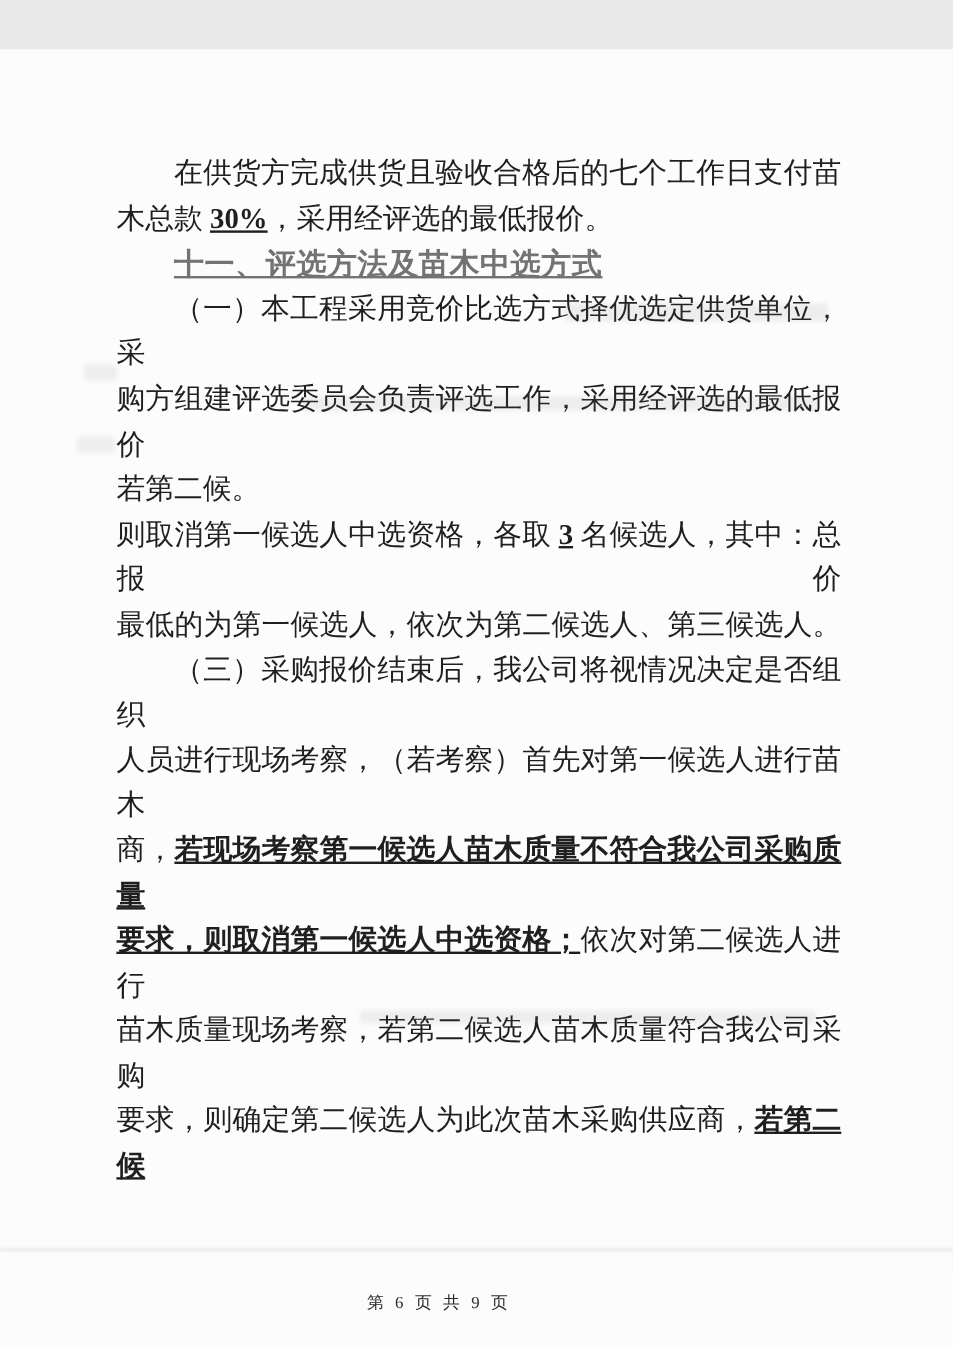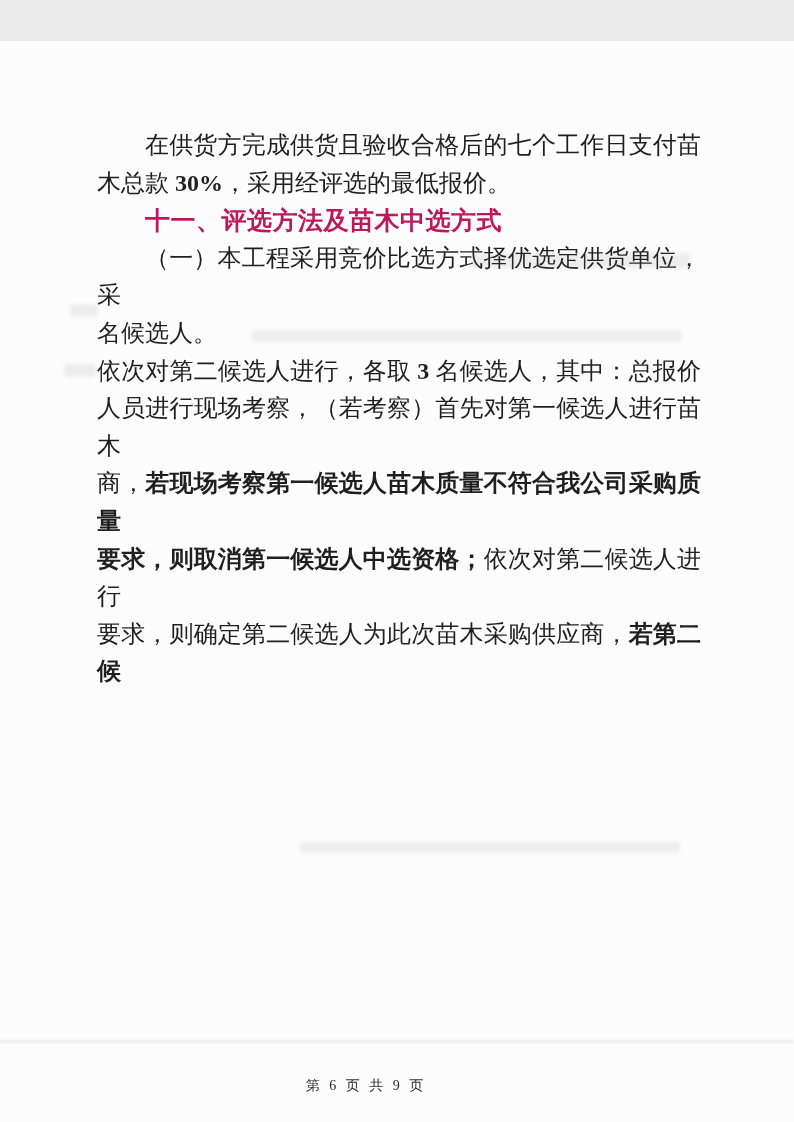--- a/index.html
+++ b/index.html
@@ -31,24 +31,24 @@
   .line.indent{ text-indent:48px; }
   .line.fill{
     text-align:justify;
     text-align-last:justify;
     text-justify:inter-character;
   }
   .line.heading{
     font-family:"Liberation Sans","DejaVu Sans",sans-serif;
     font-size:25px;
     font-weight:700;
-    color:#be185d;
+    color:#737373;
     letter-spacing:0.5px;
   }
-  .b{ font-weight:700; }
+  .b{ font-weight:700;text-decoration:underline; }
   .r{ font-weight:400; }
   .footer{
     position:absolute;
     left:0;top:1036px;
     width:732px;
     text-align:center;
     font-size:14px;
     letter-spacing:3px;
     color:#2a2a2a;
   }
@@ -70,25 +70,29 @@
 </head>
 <body>
 
 <div class="page">
 
   <div class="doc-body" id="doc-lines">
       <div class="line indent fill"><span class="r">在供货方完成供货且验收合格后的七个工作日支付苗</span></div>
       <div class="line"><span class="r">木总款 </span><span class="b">30%</span><span class="r">，采用经评选的最低报价。</span></div>
       <div class="line heading indent"><span class="b">十一、评选方法及苗木中选方式</span></div>
       <div class="line indent fill"><span class="r">（一）本工程采用竞价比选方式择优选定供货单位，采</span></div>
-      <div class="line"><span class="r">名候选人。</span></div>
-      <div class="line fill"><span class="r">依次对第二候选人进行，各取 </span><span class="b">3</span><span class="r"> 名候选人，其中：总报价</span></div>
+      <div class="line fill"><span class="r">购方组建评选委员会负责评选工作，采用经评选的最低报价</span></div>
+      <div class="line"><span class="r">若第二候。</span></div>
+      <div class="line fill"><span class="r">则取消第一候选人中选资格，各取 </span><span class="b">3</span><span class="r"> 名候选人，其中：总报价</span></div>
+      <div class="line fill"><span class="r">最低的为第一候选人，依次为第二候选人、第三候选人。</span></div>
+      <div class="line indent fill"><span class="r">（三）采购报价结束后，我公司将视情况决定是否组织</span></div>
       <div class="line fill"><span class="r">人员进行现场考察，（若考察）首先对第一候选人进行苗木</span></div>
       <div class="line fill"><span class="r">商，</span><span class="b">若现场考察第一候选人苗木质量不符合我公司采购质量</span></div>
       <div class="line fill"><span class="b">要求，则取消第一候选人中选资格；</span><span class="r">依次对第二候选人进行</span></div>
+      <div class="line fill"><span class="r">苗木质量现场考察，若第二候选人苗木质量符合我公司采购</span></div>
       <div class="line fill"><span class="r">要求，则确定第二候选人为此次苗木采购供应商，</span><span class="b">若第二候</span></div>
     </div>
 
   <div class="artifact a1"></div>
   <div class="artifact a2"></div>
   <div class="artifact a3"></div>
   <div class="artifact a4"></div>
   <div class="artifact a5"></div>
   <div class="artifact a6"></div>
 

